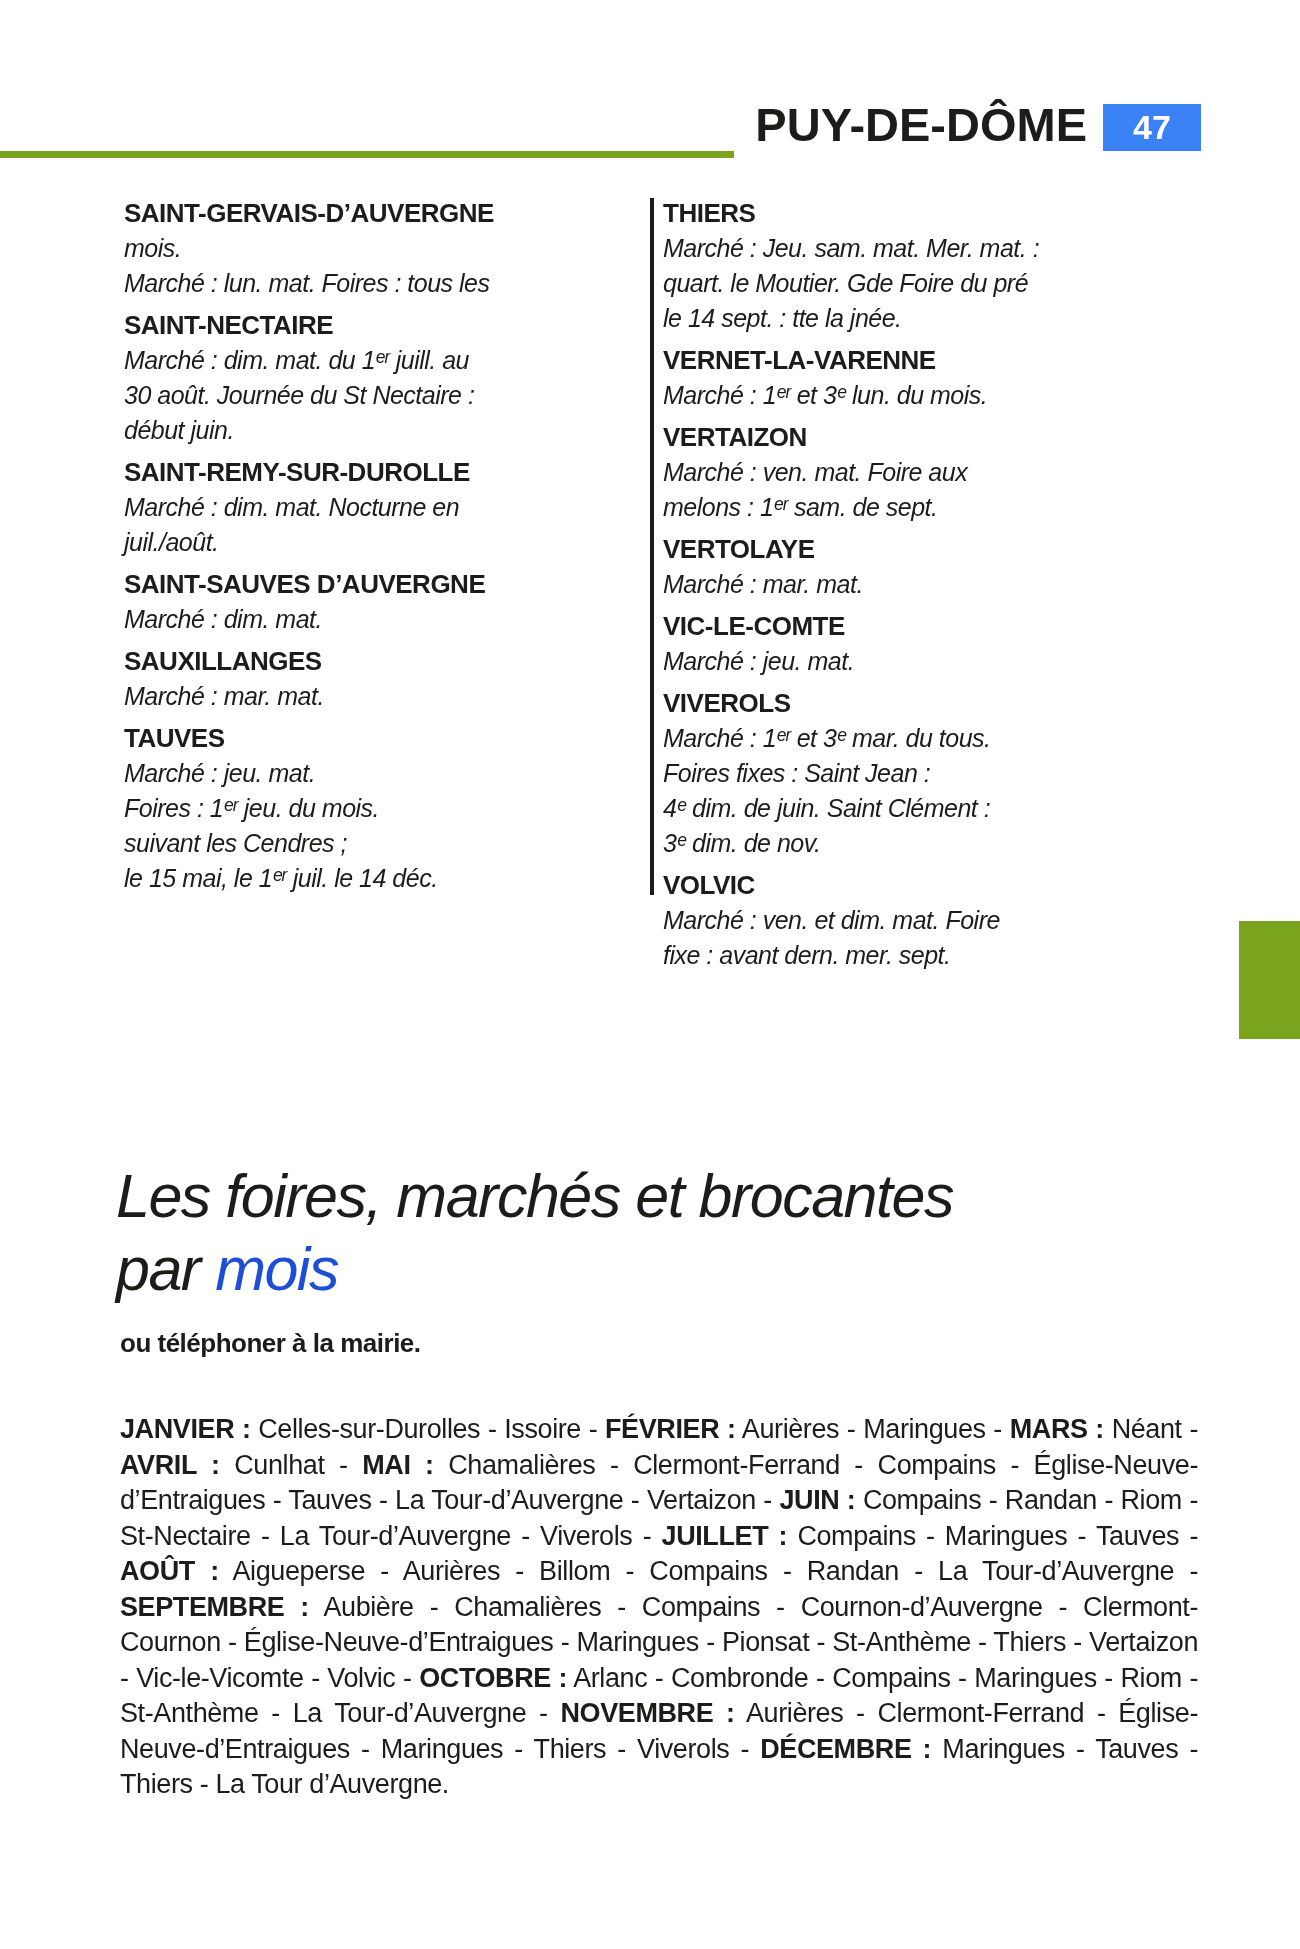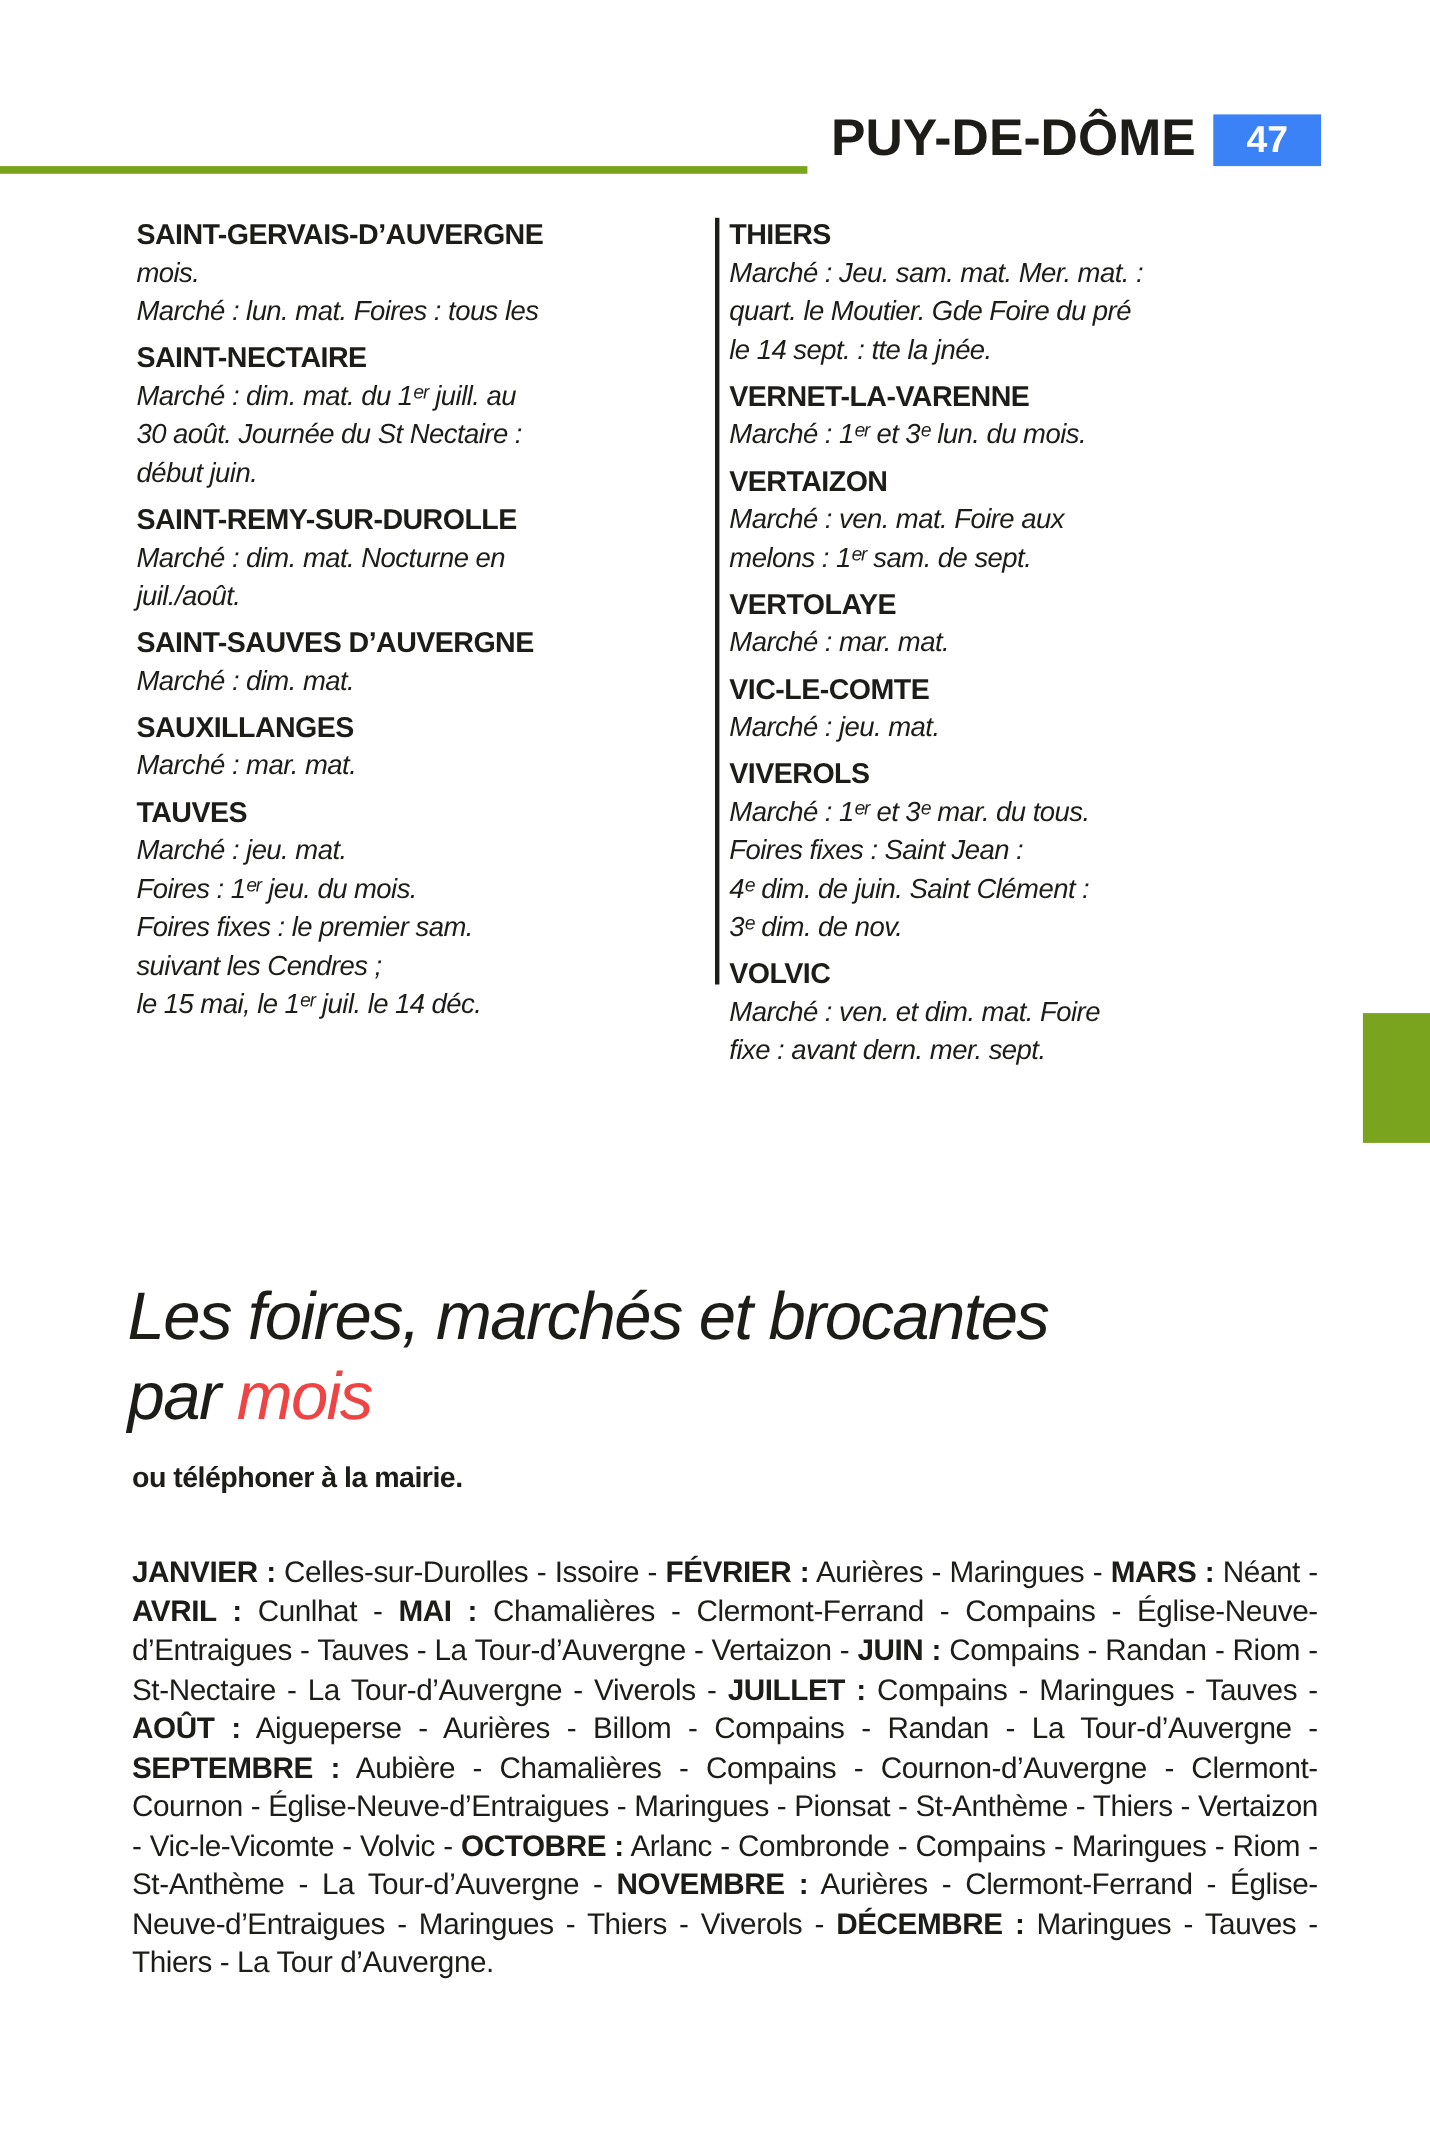--- a/index.html
+++ b/index.html
@@ -22,21 +22,21 @@
   .col-left{left:124px;width:520px;}
   .col-right{left:663px;width:520px;}
   .town-name{font-weight:bold;font-size:26px;letter-spacing:-0.5px;margin-top:7px;white-space:nowrap;}
   .entry:first-child .town-name{margin-top:0;}
   .town-info{font-style:italic;letter-spacing:-0.5px;white-space:nowrap;}
   .green-block{position:absolute;left:1239px;top:921px;width:61px;height:118px;background:#7aa41e;}
   .big-heading{
     position:absolute;left:116px;top:1160px;font-style:italic;font-size:61px;
     line-height:73px;letter-spacing:-1.5px;color:#1d1c18;white-space:nowrap;
   }
-  .big-heading .hl{color:#ef4444;}
+  .big-heading .hl{color:#1d4ed8;}
   .note{
     position:absolute;left:120px;top:1324px;font-weight:bold;font-size:26px;
     line-height:38px;letter-spacing:-0.5px;white-space:nowrap;
   }
   .months{
     position:absolute;left:120px;top:1412px;width:1078px;font-size:27px;
     line-height:35.5px;letter-spacing:-0.4px;text-align:justify;
   }
   .month-label{font-weight:bold;}
 </style>
@@ -77,21 +77,20 @@
         <div class="town-info">Marché : dim. mat.</div>
       </div>
       <div class="entry">
         <div class="town-name">SAUXILLANGES</div>
         <div class="town-info">Marché : mar. mat.</div>
       </div>
       <div class="entry">
         <div class="town-name">TAUVES</div>
         <div class="town-info">Marché : jeu. mat.</div>
         <div class="town-info">Foires : 1ᵉʳ jeu. du mois.</div>
-        <div class="town-info">Foires fixes : le premier sam.</div>
         <div class="town-info">suivant les Cendres ;</div>
         <div class="town-info">le 15 mai, le 1ᵉʳ juil. le 14 déc.</div>
       </div>
     </div>
 
   <div class="col col-right" id="col-right">
       <div class="entry">
         <div class="town-name">THIERS</div>
         <div class="town-info">Marché : Jeu. sam. mat. Mer. mat. :</div>
         <div class="town-info">quart. le Moutier. Gde Foire du pré</div>

